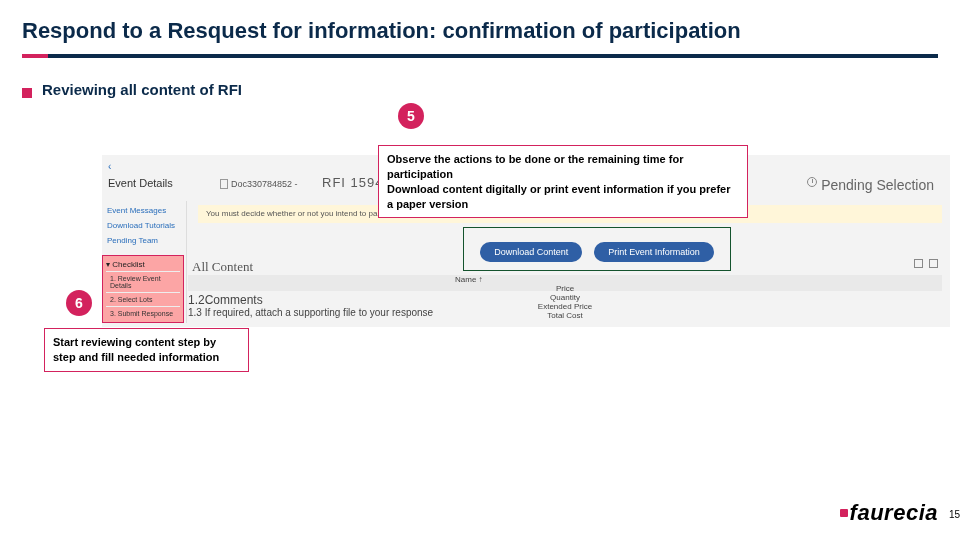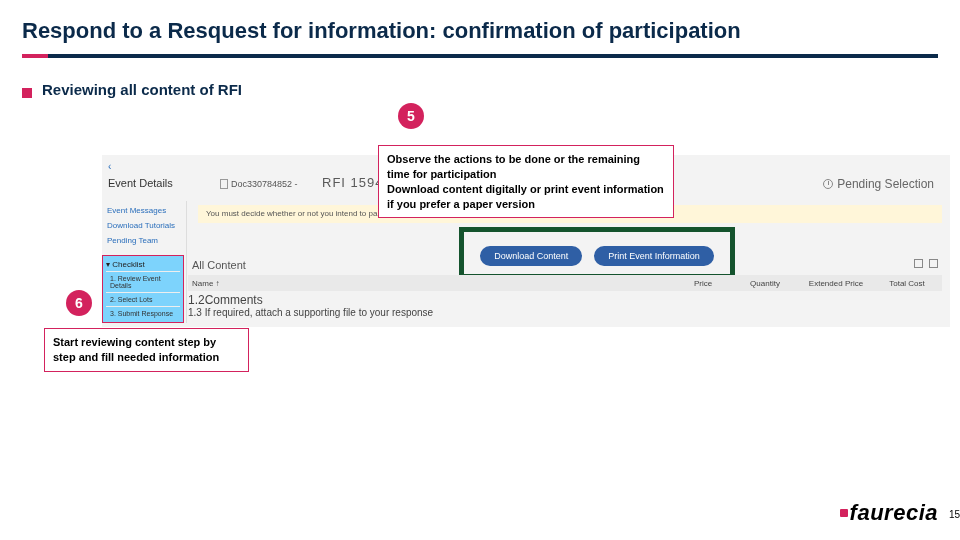--- a/index.html
+++ b/index.html
@@ -58,21 +58,21 @@
 
   .callout {
     position: absolute;
     border: 1px solid #d3225d;
     background: #fff;
     font-size: 11px;
     line-height: 1.35;
     color: #000;
     padding: 6px 8px;
   }
-  .callout5 { left: 378px; top: 145px; width: 296px; }
+  .callout5 { left: 378px; top: 145px; width: 370px; }
   .callout6 { left: 44px;  top: 328px; width: 205px; font-weight: 700; }
 
   .screenshot-area {
     position: absolute;
     left: 102px; top: 155px; right: 10px; height: 172px;
     background: #f3f3f3;
     font-size: 9px;
     color: #444;
   }
   .back-link {
@@ -89,22 +89,22 @@
   }
   .doc-icon {
     width: 8px; height: 10px; border: 1px solid #999; margin-right: 3px;
     position: relative;
   }
   .rfi-label {
     position: absolute; left: 220px; top: 20px; font-size: 13px; color: #595959;
     letter-spacing: 1px; font-weight: 500;
   }
   .pending {
-    position: absolute; right: 16px; top: 22px; color: #666; font-size: 12px;
-    display: flex; align-items: center;
+    position: absolute; right: 16px; top: 22px; color: #666; font-size: 14px;
+    display: flex; 
   }
   .clock-icon {
     width: 10px; height: 10px; border: 1px solid #888; border-radius: 50%;
     margin-right: 4px; position: relative;
   }
   .clock-icon:after {
     content:''; position:absolute; left:4px; top:1px; width:1px; height:4px;
     background:#888;
   }
 
@@ -124,42 +124,42 @@
     position: absolute; left: 265px; top: 70px; width: 460px;
     display: flex; flex-direction: column; align-items: center;
   }
   .btn-row { display: flex; gap: 12px; margin-top: 8px; }
   .btn {
     font-size: 9px; color: #fff; background: #2f5fa5;
     padding: 5px 14px; border-radius: 10px;
     white-space: nowrap;
   }
   .btn-box {
-    border: 5px solid #14532d;
+    border: 1px solid #14532d;
     padding: 6px 16px 8px 16px;
     margin-top: 2px;
   }
 
   .checklist {
     position: absolute; left: 0; top: 100px; width: 82px;
     font-size: 8px; color: #333;
     border: 1px solid #d3225d;
-    background: #7dd3fc;
+    background: #fca5a5;
     padding: 2px 3px;
   }
   .checklist-title { color: #222; padding: 2px 0; }
   .checklist-item { padding: 3px 0 3px 4px; border-top: 1px solid #eee; font-size: 7px; }
 
   .all-content {
-    position: absolute; left: 90px; top: 104px; font-size: 11px; color: #555;
+    position: absolute; left: 90px; top: 104px; font-size: 13px; color: #555; font-family: Liberation Serif, serif;
   }
   .grid-hdr {
     position: absolute; left: 86px; right: 8px; top: 120px; height: 16px;
     background: #e9e9e9; font-size: 8px; color: #444;
-    display: flex; align-items: center; padding: 0 4px;
+    display: flex; align-items: center; padding: 0 4px; flex-direction: column;
   }
   .grid-hdr .c1 { width: 220px; }
   .grid-hdr .csp { flex: 1; }
   .grid-hdr .cR { width: 62px; text-align: center; }
   .grid-icons {
     position: absolute; right: 12px; top: 104px; display:flex; gap:6px;
   }
   .g-icon { width:9px; height:9px; border:1px solid #888; }
   .row1 {
     position: absolute; left: 86px; top: 138px; font-size: 12px; color: #444;

